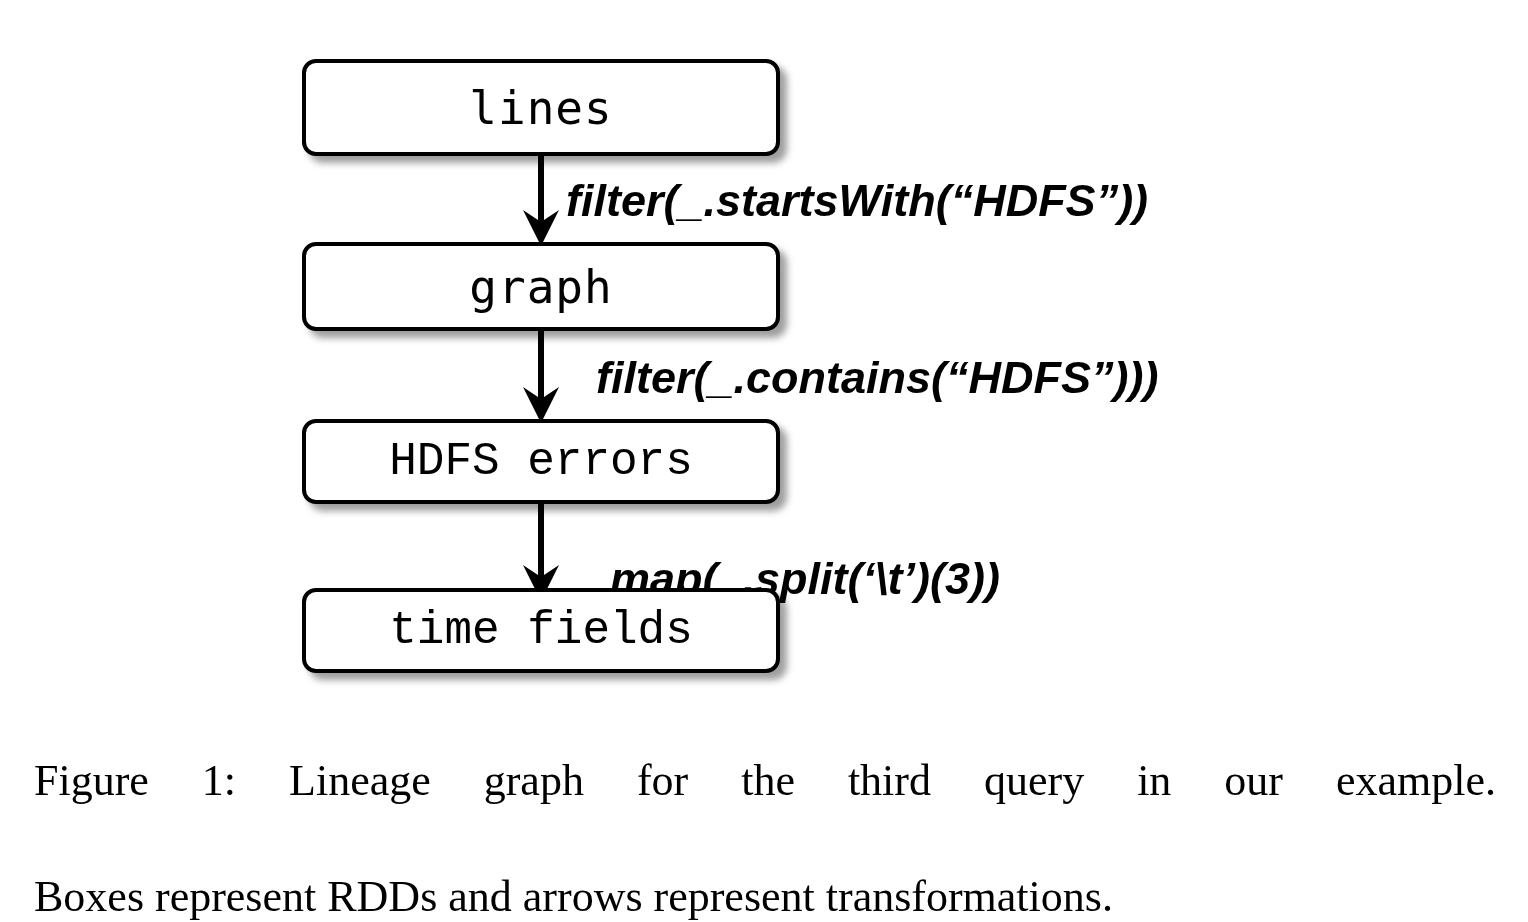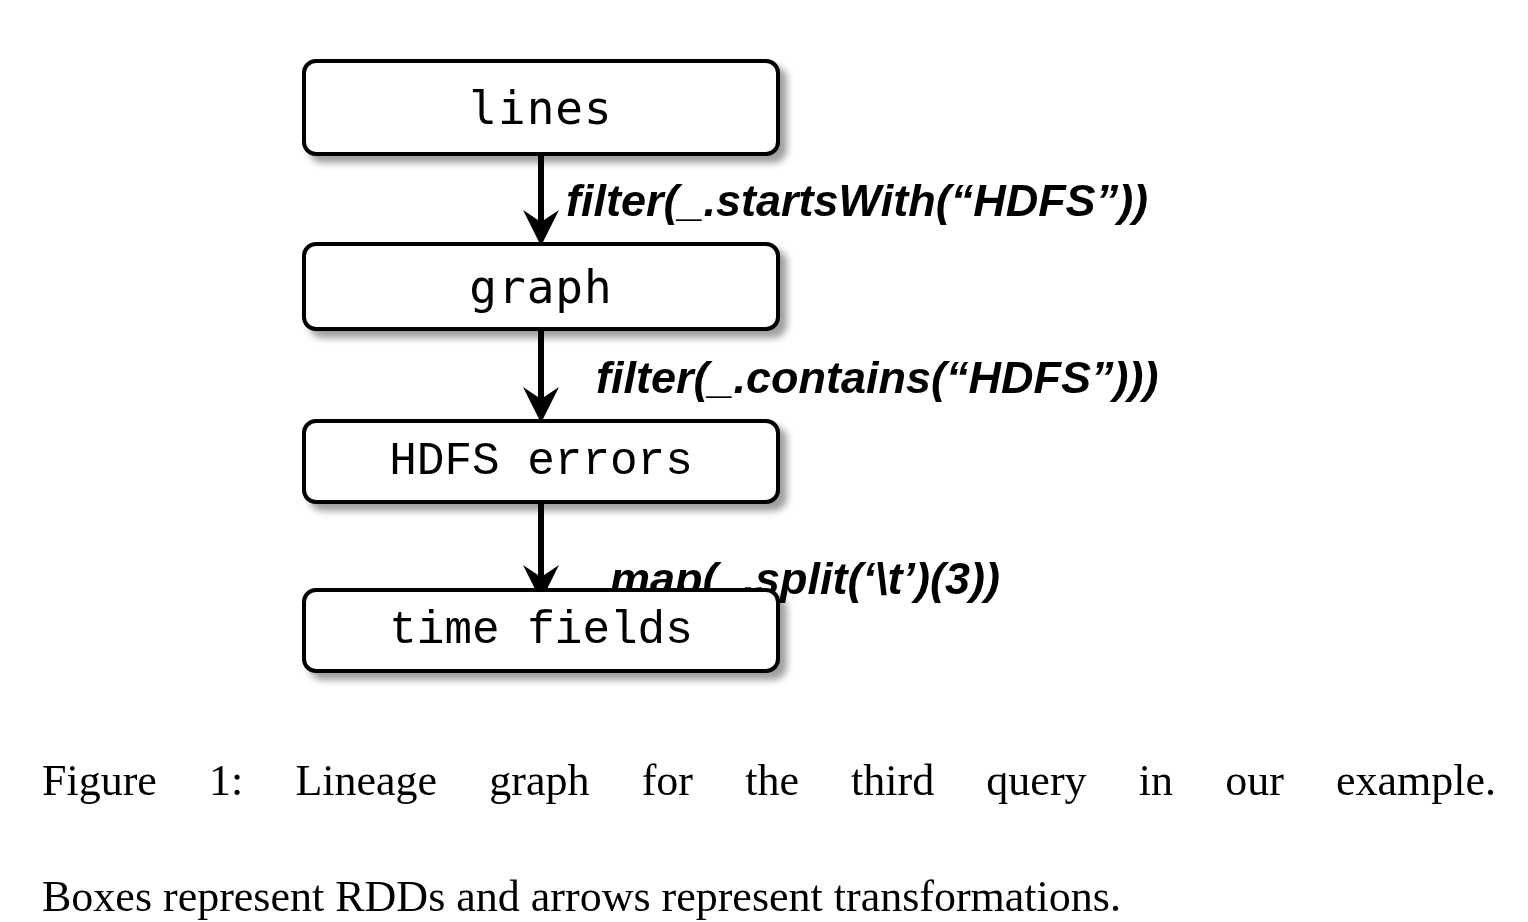--- a/index.html
+++ b/index.html
@@ -108,21 +108,20 @@
     font-family: "Liberation Serif", "DejaVu Serif", serif;
     font-size: 44px;
     line-height: 1.32;
     color: #000000;
     text-align: justify;
     text-justify: inter-word;
   }
   #figure-caption .caption-line {
     display: block;
     text-align: justify;
-    margin-left: 8px;
   }
   #figure-caption .caption-line::after {
     content: "";
     display: inline-block;
     width: 100%;
   }
   #figure-caption .caption-line.last::after {
     content: none;
   }
 </style>

